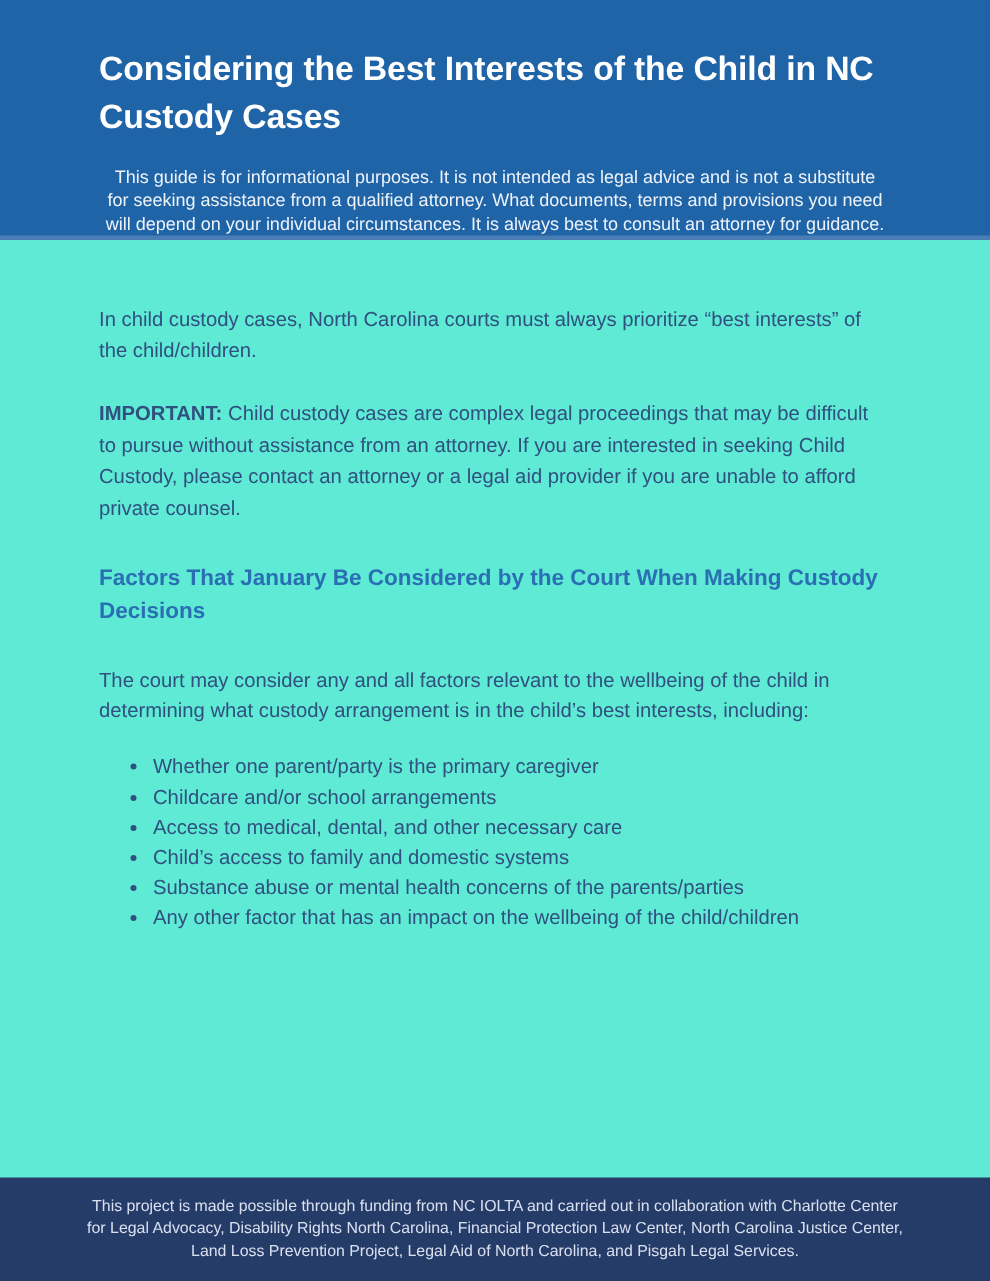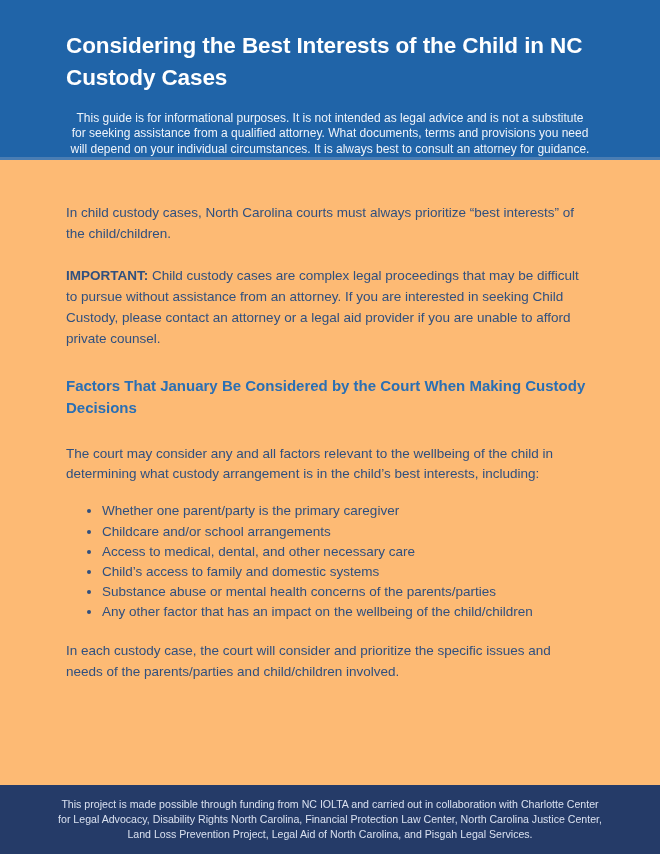--- a/index.html
+++ b/index.html
@@ -6,21 +6,21 @@
   html, body { margin: 0; padding: 0; }
   body {
     width: 660px; height: 854px;
     background: #ffffff;
     font-family: "Liberation Sans", sans-serif;
     overflow: hidden;
   }
   .page {
     width: 660px; height: 854px;
     display: flex; flex-direction: column;
-    background: #fdba74;
+    background: #5eead4;
   }
 
   
   .header {
     flex: 0 0 160px;
     background: #2064a8;
     border-bottom: 3px solid #4a7db3;
     padding: 30px 66px 0 66px;
     color: #ffffff;
   }
@@ -110,20 +110,19 @@
 
     <ul class="factors-list">
       <li>Whether one parent/party is the primary caregiver</li>
       <li>Childcare and/or school arrangements</li>
       <li>Access to medical, dental, and other necessary care</li>
       <li>Child’s access to family and domestic systems</li>
       <li>Substance abuse or mental health concerns of the parents/parties</li>
       <li>Any other factor that has an impact on the wellbeing of the child/children</li>
     </ul>
 
-    <p>In each custody case, the court will consider and prioritize the specific issues and needs of the parents/parties and child/children involved.</p>
   </main>
 
   <footer class="footer">
     <p>This project is made possible through funding from NC IOLTA and carried out in collaboration with Charlotte Center for Legal Advocacy, Disability Rights North Carolina, Financial Protection Law Center, North Carolina Justice Center, Land Loss Prevention Project, Legal Aid of North Carolina, and Pisgah Legal Services.</p>
   </footer>
 
 </div>
 
 </body></html>

